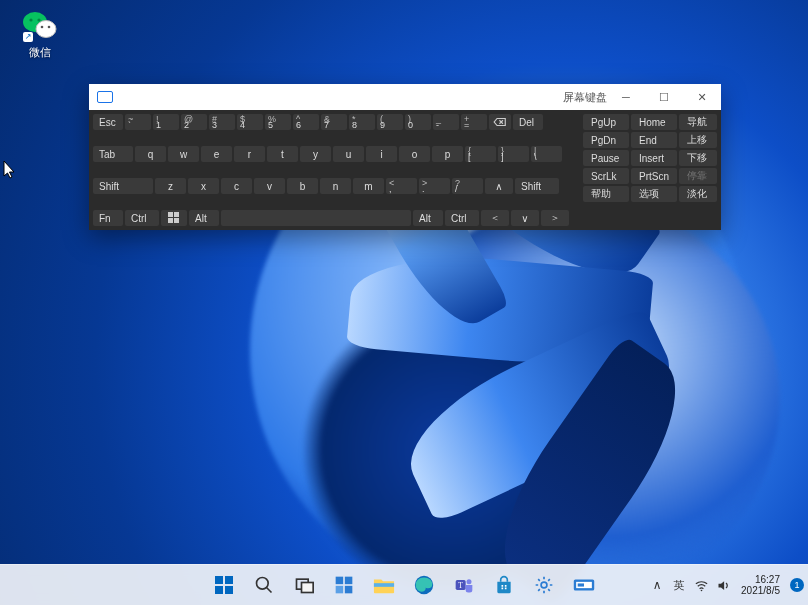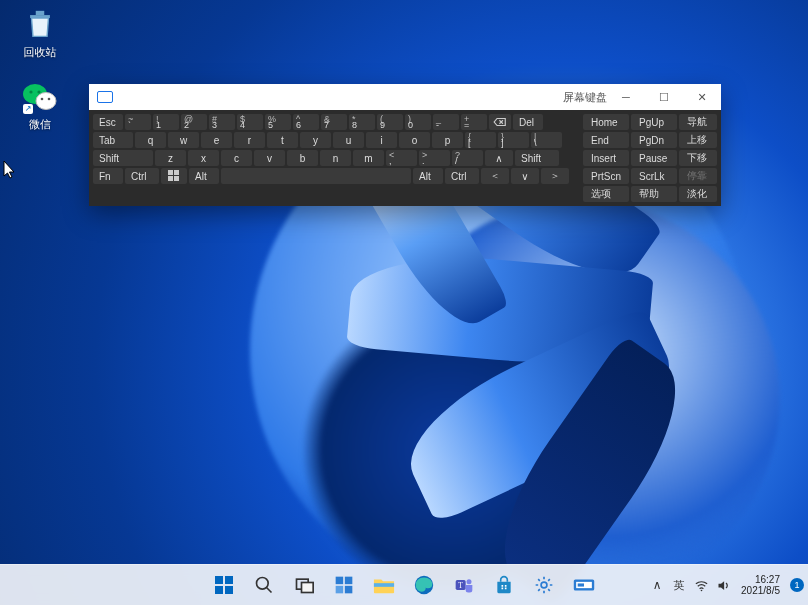--- a/index.html
+++ b/index.html
@@ -74,21 +74,21 @@
   .win-btn {
     width:38px; height:26px; display:flex; align-items:center; justify-content:center;
     color:#555; font-size:11px; cursor:pointer;
   }
 
   .osk-body {
     background:#2b2b2b;
     padding:4px 4px 0 4px;
   }
   .osk-cols { display:flex; }
-  .col-main { flex:1; display:flex; flex-direction:column; gap:2px;}
+  .col-main { flex:1; display:flex; flex-direction:column; gap:16px;}
   .col-nav, .col-side { display:flex; flex-direction:column; gap:2px; margin-left:2px;}
   .key-row { display:flex; gap:2px; }
   .key {
     background:#3a3a3a;
     color:#ddd;
     font-size:10px;
     height:16px;
     display:flex; align-items:center; justify-content:center;
     border-radius:2px;
     padding:0 4px;
@@ -141,30 +141,20 @@
   <div class="bloom b1"></div>
   <div class="bloom b2"></div>
   <div class="bloom b3"></div>
   <div class="petal" style="left:420px;top:150px;width:240px;height:90px;transform:rotate(35deg);"></div>
   <div class="petal" style="left:350px;top:260px;width:300px;height:100px;transform:rotate(5deg);"></div>
   <div class="petal" style="left:400px;top:360px;width:280px;height:110px;transform:rotate(-25deg);"></div>
   <div class="petal" style="left:330px;top:200px;width:200px;height:70px;transform:rotate(60deg);background:linear-gradient(90deg,#e6f0ff,#5a9ef5 50%,#0b3d9c);"></div>
   <div class="petal" style="left:460px;top:420px;width:260px;height:100px;transform:rotate(-55deg);background:linear-gradient(90deg,#0b2f80,#04205a);"></div>
 
   <div class="icons">
-    <div class="dicon" style="position:relative;">
-      <div class="pic">
-          <svg width="34" height="34" viewBox="0 0 24 24">
-            <path fill="#e8f3fb" stroke="#6aa3cc" d="M6 7h12l-1 13H7z"></path>
-            <path fill="#6aa3cc" d="M5 5h14v2H5z"></path>
-            <rect x="9" y="2" width="6" height="3" fill="#6aa3cc"></rect>
-          </svg>
-        </div>
-      <div class="lbl">回收站</div>
-    </div>
     <div class="dicon">
       <div class="pic" style="position:relative;">
           <svg width="36" height="32" viewBox="0 0 36 32">
             <ellipse cx="13" cy="13" rx="12" ry="10" fill="#07c160"></ellipse>
             <ellipse cx="24" cy="20" rx="10" ry="8.5" fill="#fff" stroke="#bbb"></ellipse>
             <circle cx="9" cy="11" r="1.6" fill="#084"></circle>
             <circle cx="17" cy="11" r="1.6" fill="#084"></circle>
             <circle cx="20" cy="18" r="1.3" fill="#555"></circle>
             <circle cx="27" cy="18" r="1.3" fill="#555"></circle>
           </svg>
@@ -313,33 +303,33 @@
             </div>
             <div class="key left" style="width: 30px;">Alt</div>
             <div class="key " style="width: 190px;"></div>
             <div class="key left" style="width: 30px;">Alt</div>
             <div class="key left" style="width: 34px;">Ctrl</div>
             <div class="key " style="width: 28px;">＜</div>
             <div class="key " style="width: 28px;">∨</div>
             <div class="key " style="width: 28px;">＞</div>
           </div>
         </div>
+      <div class="col-nav" id="col-nav2">
+          <div class="nkey" style="width: 46px;">PgUp</div>
+          <div class="nkey" style="width: 46px;">PgDn</div>
+          <div class="nkey" style="width: 46px;">Pause</div>
+          <div class="nkey" style="width: 46px;">ScrLk</div>
+          <div class="nkey" style="width: 46px;">帮助</div>
+        </div>
       <div class="col-nav" id="col-nav">
           <div class="nkey" style="width: 46px;">Home</div>
           <div class="nkey" style="width: 46px;">End</div>
           <div class="nkey" style="width: 46px;">Insert</div>
           <div class="nkey" style="width: 46px;">PrtScn</div>
           <div class="nkey" style="width: 46px;">选项</div>
-        </div>
-      <div class="col-nav" id="col-nav2">
-          <div class="nkey" style="width: 46px;">PgUp</div>
-          <div class="nkey" style="width: 46px;">PgDn</div>
-          <div class="nkey" style="width: 46px;">Pause</div>
-          <div class="nkey" style="width: 46px;">ScrLk</div>
-          <div class="nkey" style="width: 46px;">帮助</div>
         </div>
       <div class="col-side" id="col-side">
           <div class="nkey" style="width: 38px;">导航</div>
           <div class="nkey" style="width: 38px;">上移</div>
           <div class="nkey" style="width: 38px;">下移</div>
           <div class="nkey side-disabled" style="width: 38px;">停靠</div>
           <div class="nkey" style="width: 38px;">淡化</div>
         </div>
     </div>
     <div style="height:4px"></div>

